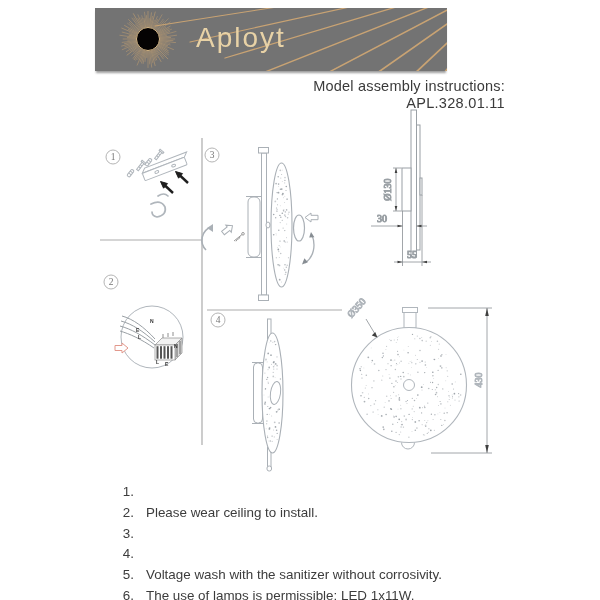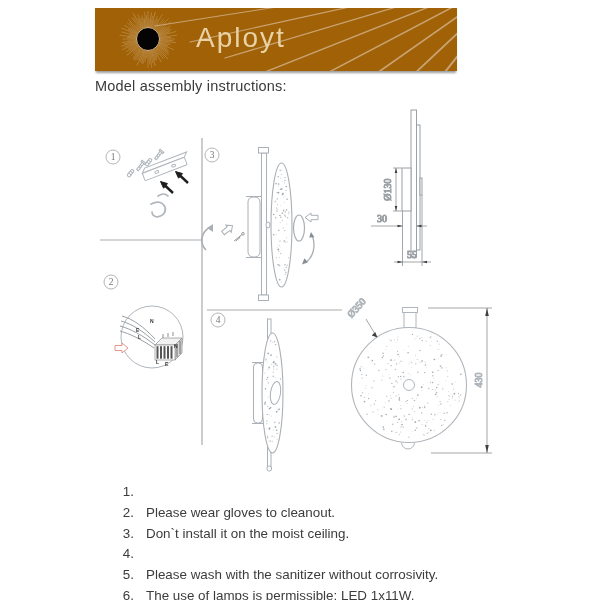--- a/index.html
+++ b/index.html
@@ -1,25 +1,25 @@
 <!DOCTYPE html>
 <html><head>
 <meta charset="utf-8">
 <style>
   html,body{margin:0;padding:0;background:#ffffff;}
   .page{position:relative;width:600px;height:600px;background:#fff;overflow:hidden;
         font-family:"Liberation Sans", sans-serif;}
   
-  .banner{position:absolute;left:95px;top:8px;width:352px;height:63px;background:#a16207;
-          overflow:hidden;box-shadow:0 3px 2px -1px rgba(40,40,40,.45);padding-left:10px;}
+  .banner{position:absolute;left:95px;top:8px;width:352px;height:63px;background:#737373;
+          overflow:hidden;box-shadow:0 3px 2px -1px rgba(40,40,40,.45);}
   .banner svg{position:absolute;left:0;top:0;}
   .brand-text{position:absolute;left:101px;top:14px;font-size:28px;font-weight:400;
               color:#e8d2a6;letter-spacing:2px;}
   
-  .title-block{position:absolute;left:95px;top:78px;width:410px;text-align:left;color:#3a3a3a;}
+  .title-block{position:absolute;left:95px;top:78px;width:410px;text-align:right;color:#3a3a3a;}
   .title{font-size:14.5px;font-weight:500;letter-spacing:.2px;}
   .model{font-size:14.5px;font-weight:500;margin-top:1px;letter-spacing:.3px;}
   
   .diagram{position:absolute;left:95px;top:95px;}
   .dim-label{font-family:"Liberation Serif", serif;font-size:10px;fill:#4a4a4a;}
   .step-num{font-family:"Liberation Serif", serif;font-size:9.5px;fill:#757575;text-anchor:middle;}
   .wire-label{font-family:"Liberation Sans", sans-serif;font-size:5px;font-weight:bold;fill:#333;}
   
   .instructions{position:absolute;left:95px;top:482px;width:420px;margin:0;padding:0 0 0 25px;
                 list-style:none;color:#3c3c3c;font-size:13.4px;font-weight:500;}
@@ -142,20 +142,21 @@
           <line x1="64.69904936421096" y1="29.45979093180339" x2="81.9834183097172" y2="27.18426059090547" stroke="#c9a46f" stroke-width="0.55" opacity="0.87"></line>
           <line x1="64.77473529421552" y1="30.228243075084315" x2="75.95919668992705" y2="29.495174745486032" stroke="#c9a46f" stroke-width="0.55" opacity="0.97"></line>
         </g>
       <circle cx="53" cy="31" r="11.5" fill="#050303" stroke="#d8b886" stroke-width="1"></circle>
     </svg>
     <div class="brand-text">Aployt</div>
   </div>
 
   <div class="title-block">
     <div class="title">Model assembly instructions:</div>
+    <div class="model">APL.328.01.11</div>
   </div>
 
   <svg class="diagram" width="410" height="380" viewBox="0 0 410 380">
 
     <g stroke="#ababab" stroke-width="1.2">
       <line x1="107" y1="43" x2="107" y2="350"></line>
       <line x1="5" y1="145" x2="107" y2="145"></line>
       <line x1="112" y1="215" x2="247" y2="215"></line>
     </g>
 
@@ -756,31 +757,30 @@
       <text class="dim-label" x="387" y="285" text-anchor="middle" transform="rotate(-90 387 285)">430</text>
     </g>
   </svg>
 
   <ol class="instructions">
     <li>
       <span class="num">1.</span>
       </li>
     <li>
       <span class="num">2.</span>
-      <span class="txt">Please wear gloves to cleanout.</span>
+      <span class="txt">Please wear ceiling to install.</span>
       </li>
     <li>
       <span class="num">3.</span>
-      <span class="txt">Don`t install it on the moist ceiling.</span>
       </li>
     <li>
       <span class="num">4.</span>
       </li>
     <li>
       <span class="num">5.</span>
-      <span class="txt">Please wash with the sanitizer without corrosivity.</span>
+      <span class="txt">Voltage wash with the sanitizer without corrosivity.</span>
       </li>
     <li>
       <span class="num">6.</span>
       <span class="txt">The use of lamps is permissible: LED 1x11W.</span>
       </li>
   </ol>
 </div>
 
 </body></html>

